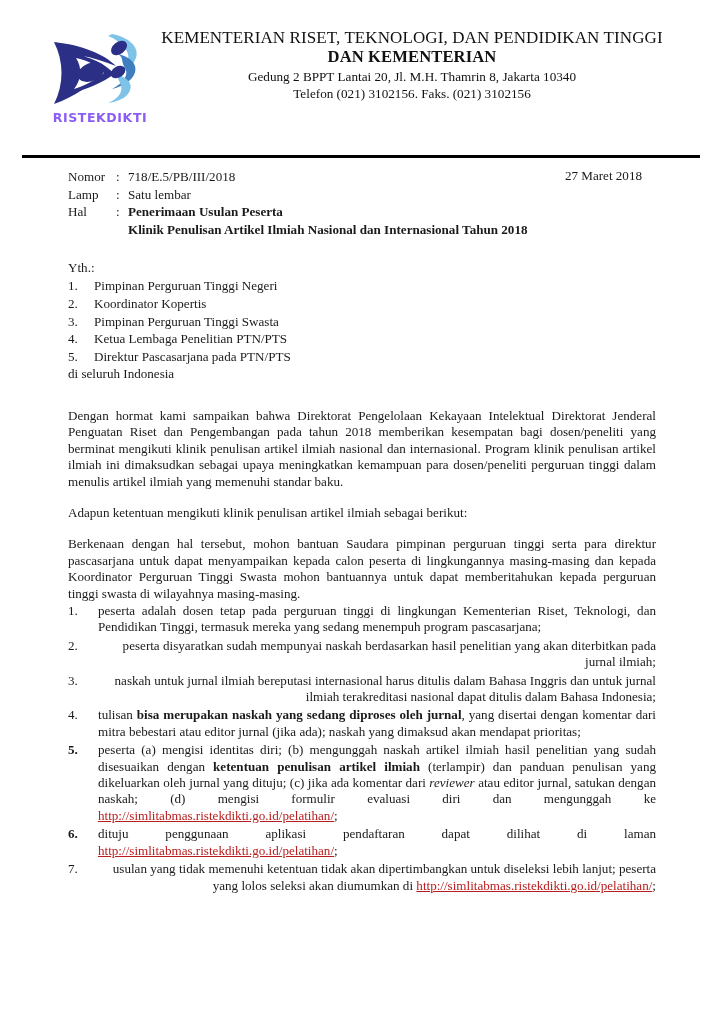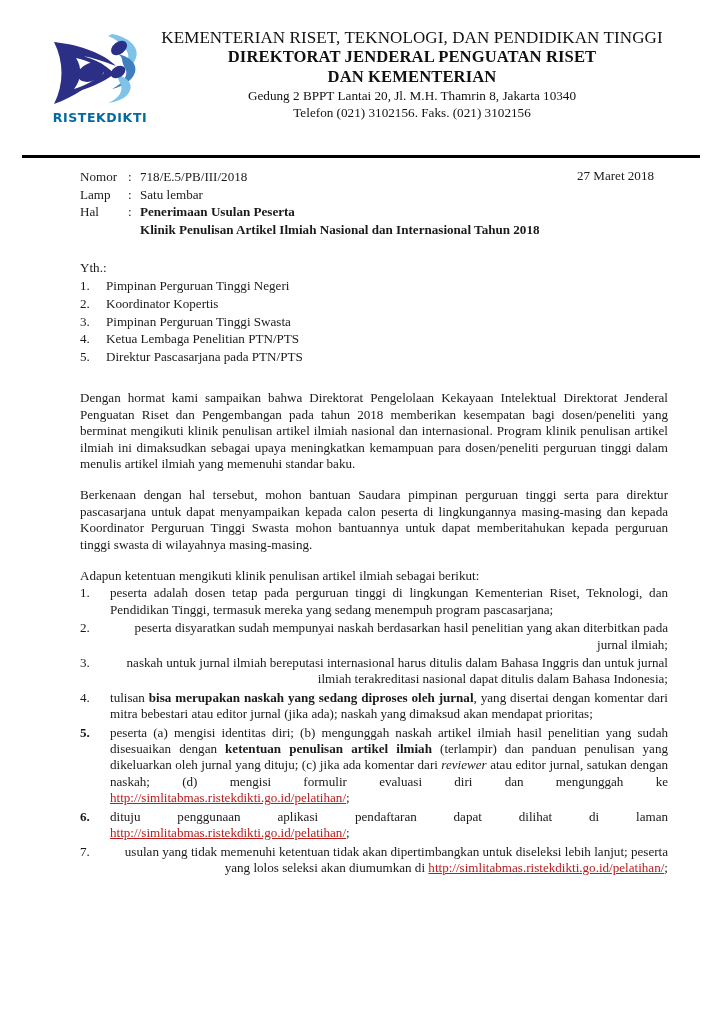--- a/index.html
+++ b/index.html
@@ -42,21 +42,21 @@
   .logo-word {
     position: absolute;
     left: 0;
     top: 78px;
     width: 108px;
     text-align: center;
     font-family: "DejaVu Sans", sans-serif;
     font-weight: bold;
     font-size: 12.5px;
     letter-spacing: 0.6px;
-    color: #0369a1;
+    color: #8b5cf6;
   }
 
   .head-lines {
     position: absolute;
     left: 132px;
     top: 0;
     width: 560px;
     text-align: center;
   }
   .hl1 {
@@ -89,21 +89,21 @@
     left: 22px;
     top: 155px;
     width: 678px;
     height: 3px;
     background: #000000;
   }
 
   
   .content {
     position: absolute;
-    left: 80px;
+    left: 68px;
     top: 168px;
     width: 588px;
     font-size: 13.1px;
     line-height: 16.2px;
   }
 
   
   .meta { position: relative; }
   .meta-row {
     display: flex;
@@ -199,21 +199,20 @@
         <path d="M72 22 C88 26, 94 36, 86 46 C82 51, 74 55, 66 57 C78 51, 84 42, 78 34 C75 29, 78 26, 72 22 Z" fill="#3f7fbf"></path>
         <path d="M70 42 C84 46, 88 54, 82 62 C78 67, 70 70, 62 71 C74 66, 78 58, 74 51 Z" fill="#7fc3e8"></path>
         <ellipse cx="73" cy="16" rx="9" ry="6" transform="rotate(-38 73 16)" fill="#2b2f86"></ellipse>
         <ellipse cx="72" cy="40" rx="8" ry="5.5" transform="rotate(-30 72 40)" fill="#2b2f86"></ellipse>
       </svg>
       <div class="logo-word">RISTEKDIKTI</div>
     </div>
 
     <div class="head-lines">
       <div class="hl1">KEMENTERIAN  RISET, TEKNOLOGI, DAN PENDIDIKAN TINGGI</div>
-      <div class="hl2">DIREKTORAT JENDERAL PENGUATAN RISET</div>
       <div class="hl3">DAN KEMENTERIAN</div>
       <div class="hl4">Gedung 2 BPPT Lantai 20, Jl. M.H. Thamrin 8, Jakarta 10340</div>
       <div class="hl5">Telefon (021) 3102156. Faks. (021) 3102156</div>
     </div>
   </div>
 
   <div class="rule"></div>
 
   <div class="content">
 
@@ -258,25 +257,26 @@
         </li>
         <li class="yth-item">
           <span class="yth-num">4.</span>
           <span class="yth-text">Ketua Lembaga Penelitian PTN/PTS</span>
         </li>
         <li class="yth-item">
           <span class="yth-num">5.</span>
           <span class="yth-text">Direktur Pascasarjana pada PTN/PTS</span>
         </li>
       </ul>
+      <div class="yth-foot">di seluruh Indonesia</div>
     </div>
 
     <p class="para p1">Dengan hormat kami sampaikan bahwa Direktorat Pengelolaan Kekayaan Intelektual Direktorat Jenderal Penguatan Riset dan Pengembangan pada tahun 2018 memberikan kesempatan bagi dosen/peneliti yang berminat mengikuti klinik penulisan artikel ilmiah nasional dan internasional. Program klinik penulisan artikel ilmiah ini dimaksudkan sebagai upaya meningkatkan kemampuan para dosen/peneliti perguruan tinggi dalam menulis artikel ilmiah yang memenuhi standar baku.</p>
+    <p class="para p3">Adapun ketentuan mengikuti klinik penulisan artikel ilmiah sebagai berikut:</p>
     <p class="para p2">Berkenaan dengan hal tersebut, mohon bantuan Saudara pimpinan perguruan tinggi serta para direktur pascasarjana untuk dapat menyampaikan kepada calon peserta di lingkungannya masing-masing dan kepada Koordinator Perguruan Tinggi Swasta mohon bantuannya untuk dapat memberitahukan kepada perguruan tinggi swasta di wilayahnya masing-masing.</p>
-    <p class="para p3">Adapun ketentuan mengikuti klinik penulisan artikel ilmiah sebagai berikut:</p>
 
     <ul class="cond-list">
 
       <li class="cond-item">
         <span class="cond-num">1.</span>
         <span class="cond-body">peserta adalah dosen tetap pada perguruan tinggi di lingkungan Kementerian Riset, Teknologi, dan Pendidikan Tinggi, termasuk mereka yang sedang menempuh program pascasarjana;</span>
       </li>
 
       <li class="cond-item">
         <span class="cond-num">2.</span>

